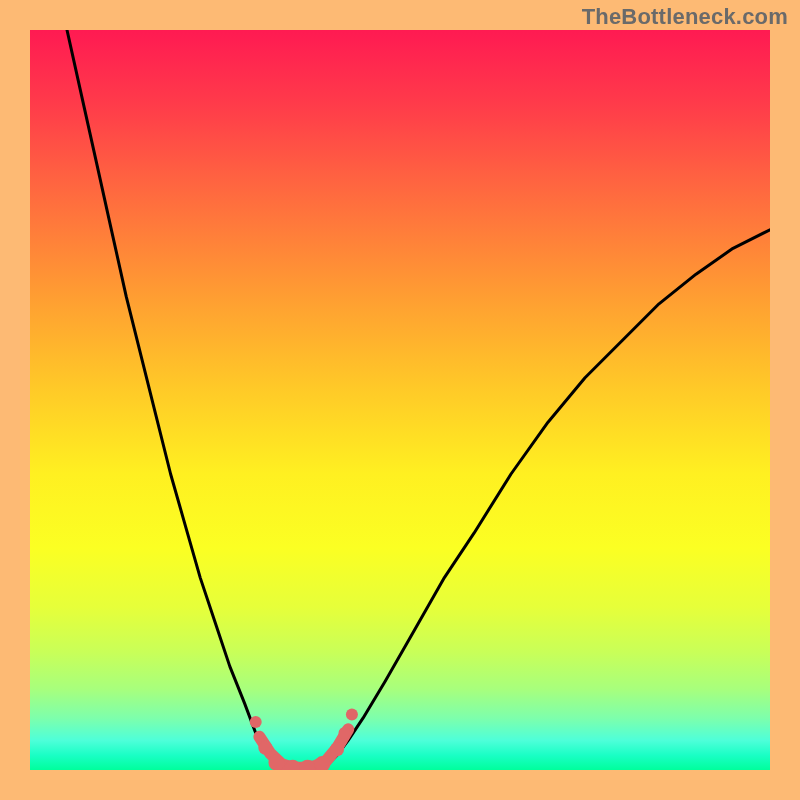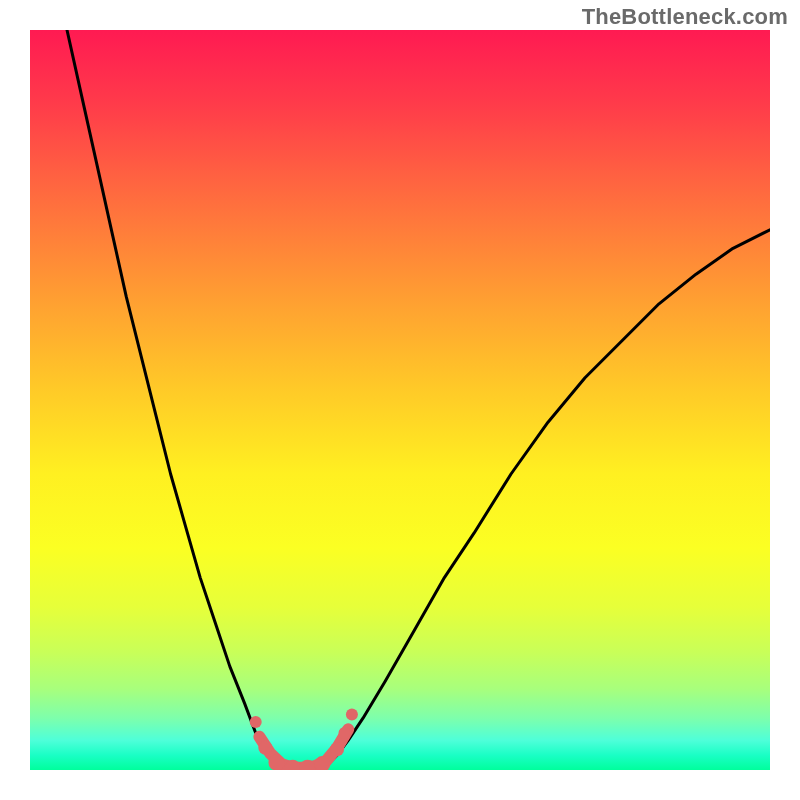--- a/index.html
+++ b/index.html
@@ -9,21 +9,21 @@
     height: 800px;
     background: #000;
     overflow: hidden;
   }
   .frame {
     position: absolute;
     left: 0;
     top: 0;
     width: 800px;
     height: 800px;
-    background: #ffffff;
+    background: #fdba74;
   }
   .plot {
     position: absolute;
     left: 30px;
     top: 30px;
     width: 740px;
     height: 740px;
     overflow: hidden;
   }
   .gradient {

